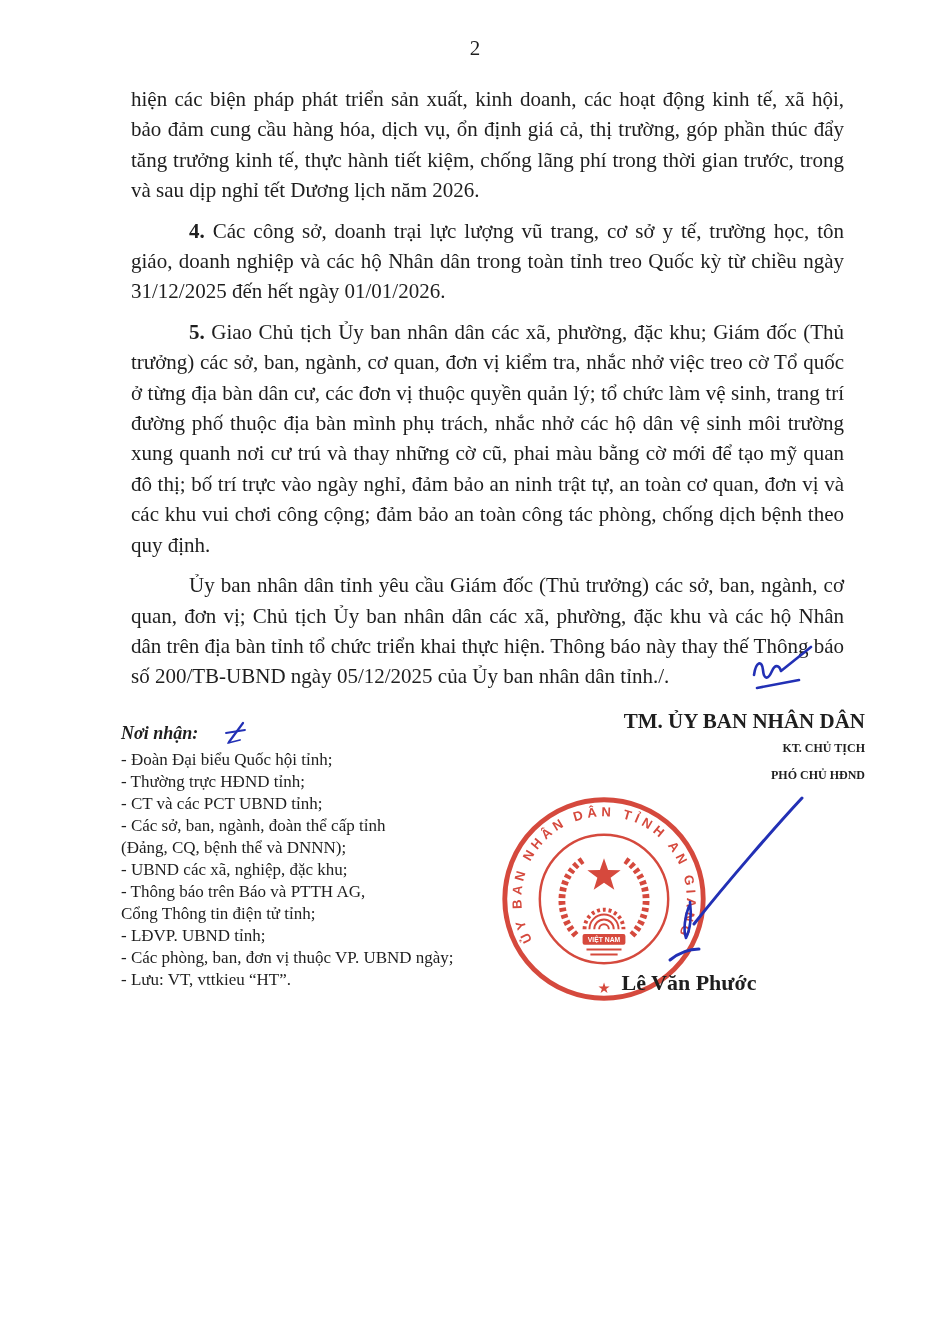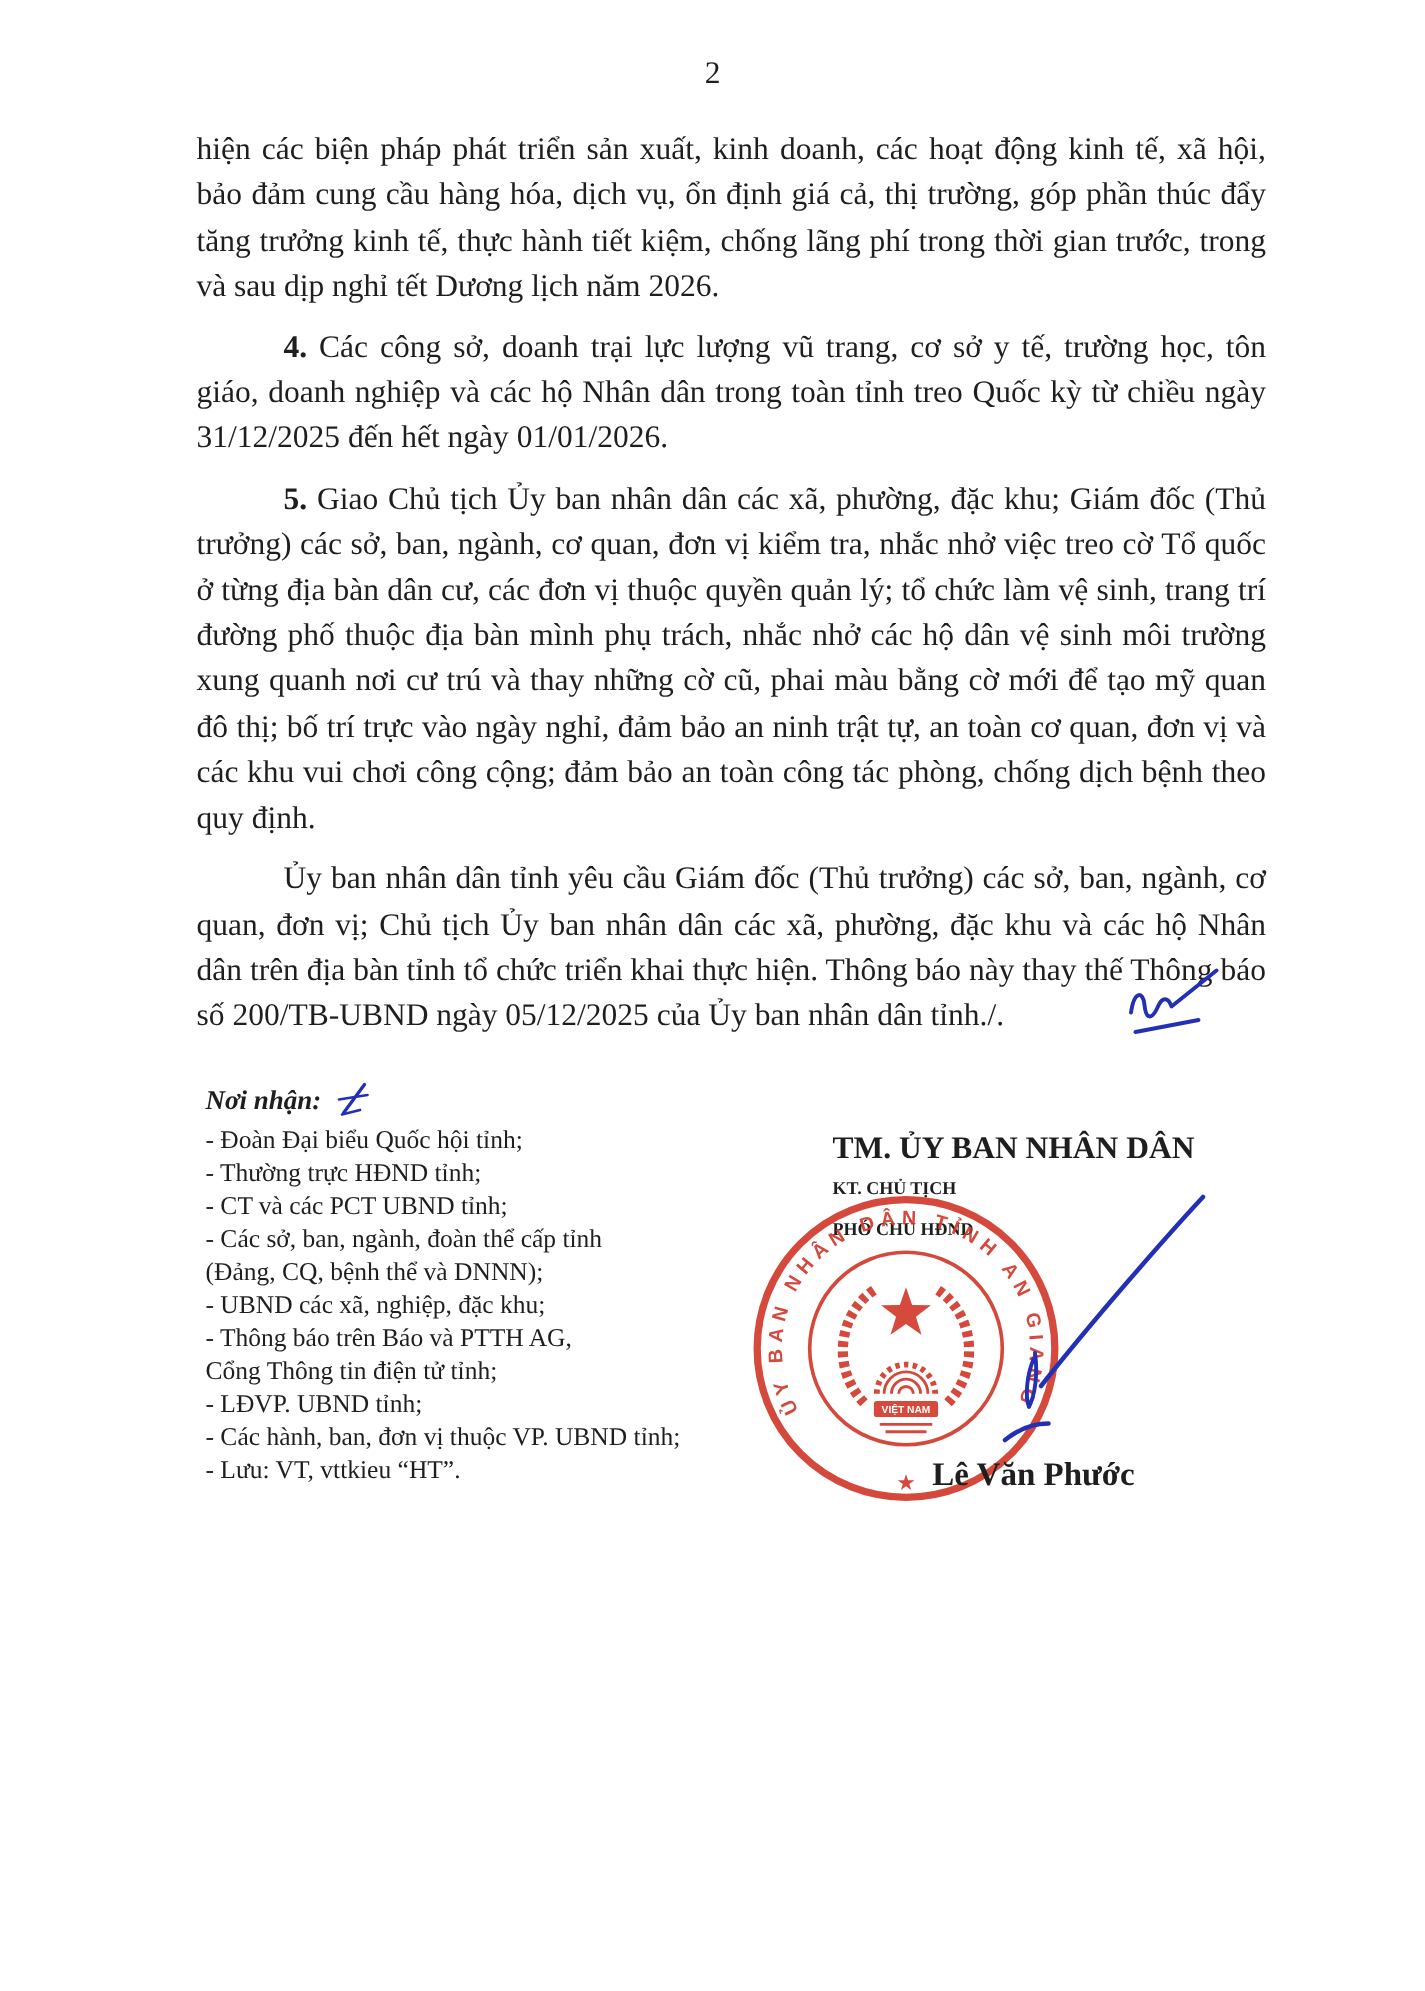--- a/index.html
+++ b/index.html
@@ -19,30 +19,30 @@
   }
   .body-text {
     position:absolute; top:84px; left:131px; width:713px;
     font-size:21px; line-height:30.4px;
     text-align:justify;
   }
   .body-text p { margin:0 0 10px 0; text-indent:58px; }
   .body-text p.no-indent { text-indent:0; }
   .para-num { font-weight:bold; }
   .recipients {
-    position:absolute; top:722px; left:137px; width:410px;
+    position:absolute; top:722px; left:121px; width:410px;
     font-size:17px; line-height:22px;
   }
   .recipients-label {
     font-size:18px; font-weight:bold; font-style:italic;
     margin-bottom:5px;
   }
   .sig-block {
-    position:absolute; top:752px; left:555px; width:310px;
-    text-align:left; font-weight:bold;
+    position:absolute; top:708px; left:555px; width:310px;
+    text-align:right; font-weight:bold;
   }
   .sig-line1 { font-size:21px; line-height:27px; }
   .sig-line2, .sig-line3 { font-size:12px; line-height:27px; }
   .signer-name {
     position:absolute; top:970px; left:534px; width:310px;
     text-align:center; font-weight:bold; font-size:22px;
   }
   .seal-wrap { position:absolute; top:792px; left:497px; width:214px; height:214px; }
   .signature-wrap { position:absolute; top:778px; left:578px; width:244px; height:198px; }
   .paraph-wrap { position:absolute; top:641px; left:747px; width:74px; height:52px; }
@@ -73,21 +73,21 @@
     <div class="recipients-label">Nơi nhận:</div>
     <div>- Đoàn Đại biểu Quốc hội tỉnh;</div>
     <div>- Thường trực HĐND tỉnh;</div>
     <div>- CT và các PCT UBND tỉnh;</div>
     <div>- Các sở, ban, ngành, đoàn thể cấp tỉnh</div>
     <div>(Đảng, CQ, bệnh thể và DNNN);</div>
     <div>- UBND các xã, nghiệp, đặc khu;</div>
     <div>- Thông báo trên Báo và PTTH AG,</div>
     <div>Cổng Thông tin điện tử tỉnh;</div>
     <div>- LĐVP. UBND tỉnh;</div>
-    <div>- Các hành, ban, đơn vị thuộc VP. UBND tỉnh;</div>
+    <div>- Các phòng, ban, đơn vị thuộc VP. UBND ngày;</div>
     <div>- Lưu: VT, vttkieu “HT”.</div>
   </div>
 
   <div class="tick-wrap">
     <svg width="36" height="36" viewBox="0 0 36 36">
       <path d="M10,26 L24,7" fill="none" stroke="#2230b5" stroke-width="2.2" stroke-linecap="round"></path>
       <path d="M7,17 L26,14 M9,27 L21,24" fill="none" stroke="#2230b5" stroke-width="1.8" stroke-linecap="round"></path>
     </svg>
   </div>
 

